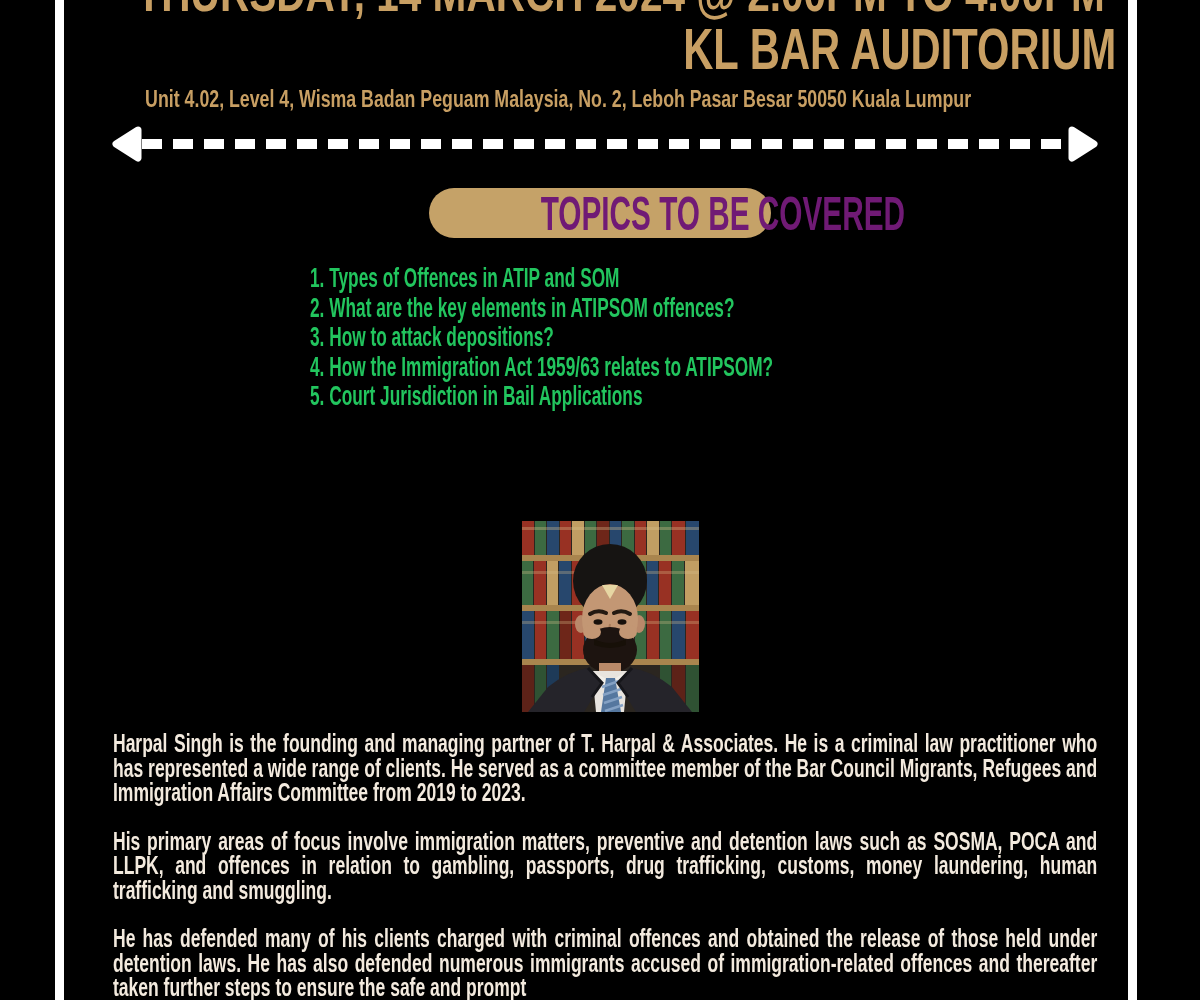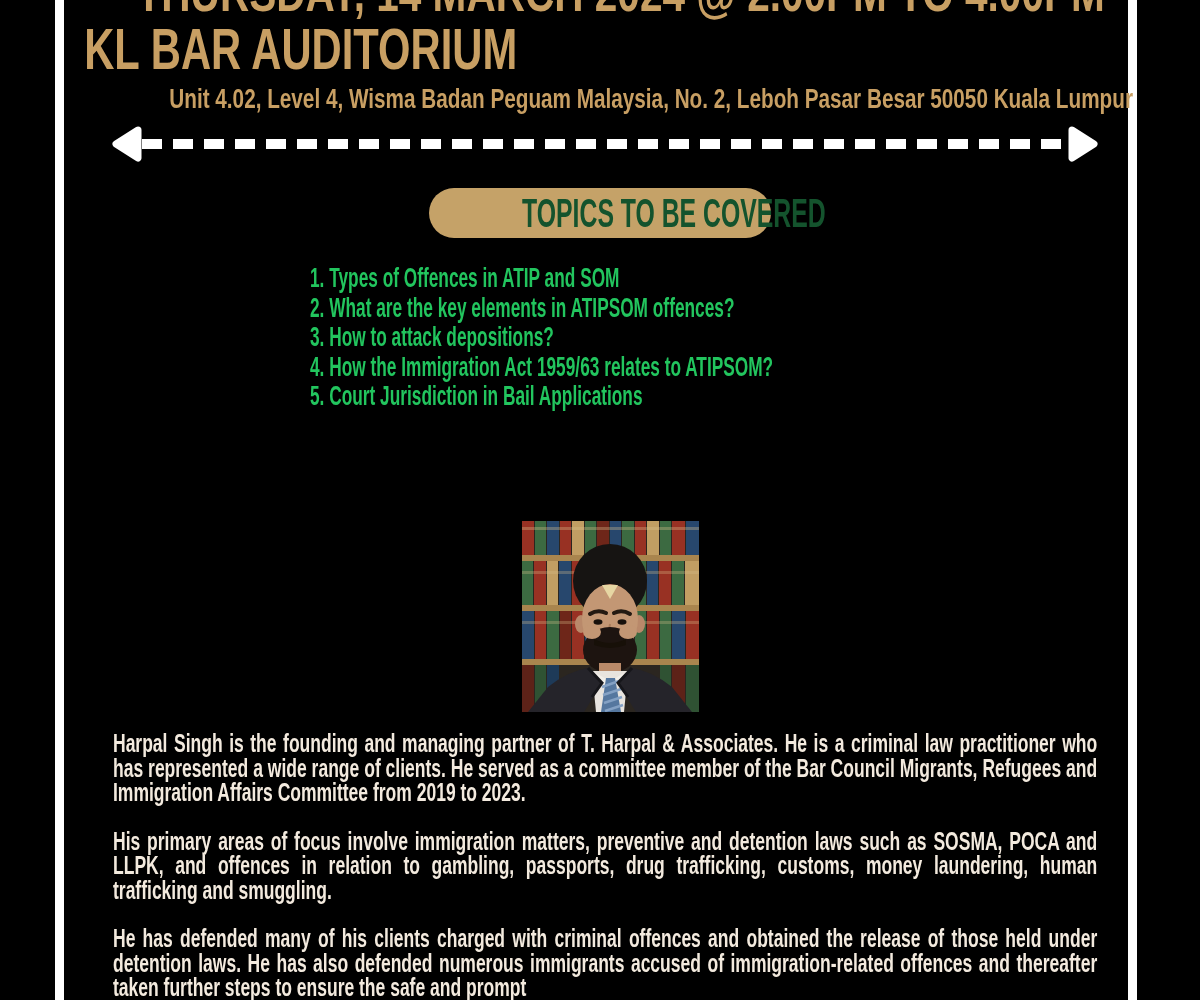--- a/index.html
+++ b/index.html
@@ -13,45 +13,45 @@
 
   .cond{display:inline-block;white-space:nowrap;}
 
   .datetime{
     position:absolute;top:-33px;left:0;right:0;text-align:center;
     font-size:52px;line-height:52px;font-weight:700;color:#c89f63;
   }
   .datetime .cond{transform:scaleX(0.78);transform-origin:50% 50%;}
 
   .venue{
-    position:absolute;top:20px;left:0;right:0;text-align:left;
+    position:absolute;top:20px;left:0;right:0;text-align:right;
     font-size:58px;line-height:58px;font-weight:700;color:#c89f63;
   }
   .venue .cond{transform:scaleX(0.72);transform-origin:50% 50%;}
 
   .address{
     position:absolute;top:84px;left:0;right:0;text-align:left;
-    font-size:28px;line-height:30px;font-weight:700;color:#c89f63;
+    font-size:24px;line-height:30px;font-weight:700;color:#c89f63;
   }
   .address .cond{transform:scaleX(0.74);transform-origin:50% 50%;}
 
   .arrow{
     position:absolute;top:126px;left:112px;width:986px;height:36px;
     display:flex;align-items:center;
   }
   .arrow .dashes{
     flex:1;height:10px;
     background:repeating-linear-gradient(90deg,#ffffff 0 20px,transparent 20px 31px);
   }
   .arrow svg{display:block;flex:0 0 auto;}
 
   .pill{
     position:absolute;left:50%;transform:translateX(-50%);
     width:342px;height:50px;border-radius:25px;background:#c5a268;
-    text-align:center;color:#14532d;font-weight:700;font-size:40px;line-height:51px;
+    text-align:center;color:#701a75;font-weight:700;font-size:48px;line-height:51px;
   }
   .pill .cond{transform:scaleX(0.62);transform-origin:50% 50%;}
   .pill.topics{top:188px;}
   .pill.about{top:450px;}
 
   .topics-list{
     position:absolute;top:264px;left:310px;
     font-weight:700;font-size:27px;line-height:29.5px;color:#22c55e;
   }
   .topics-list .line{transform:scaleX(0.64);transform-origin:0 50%;display:block;white-space:nowrap;}

